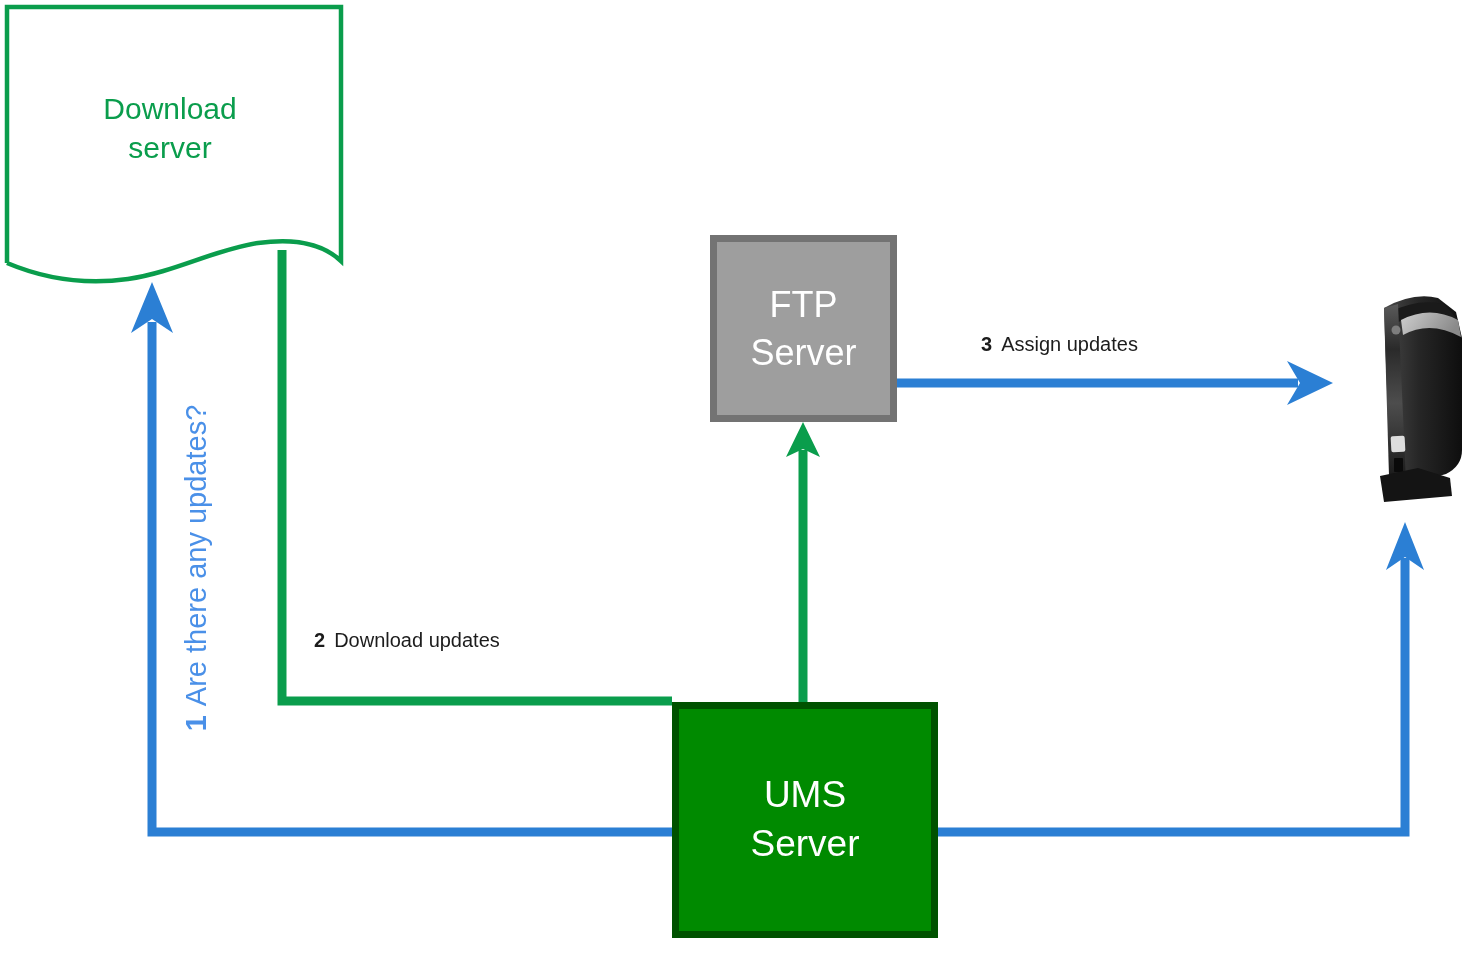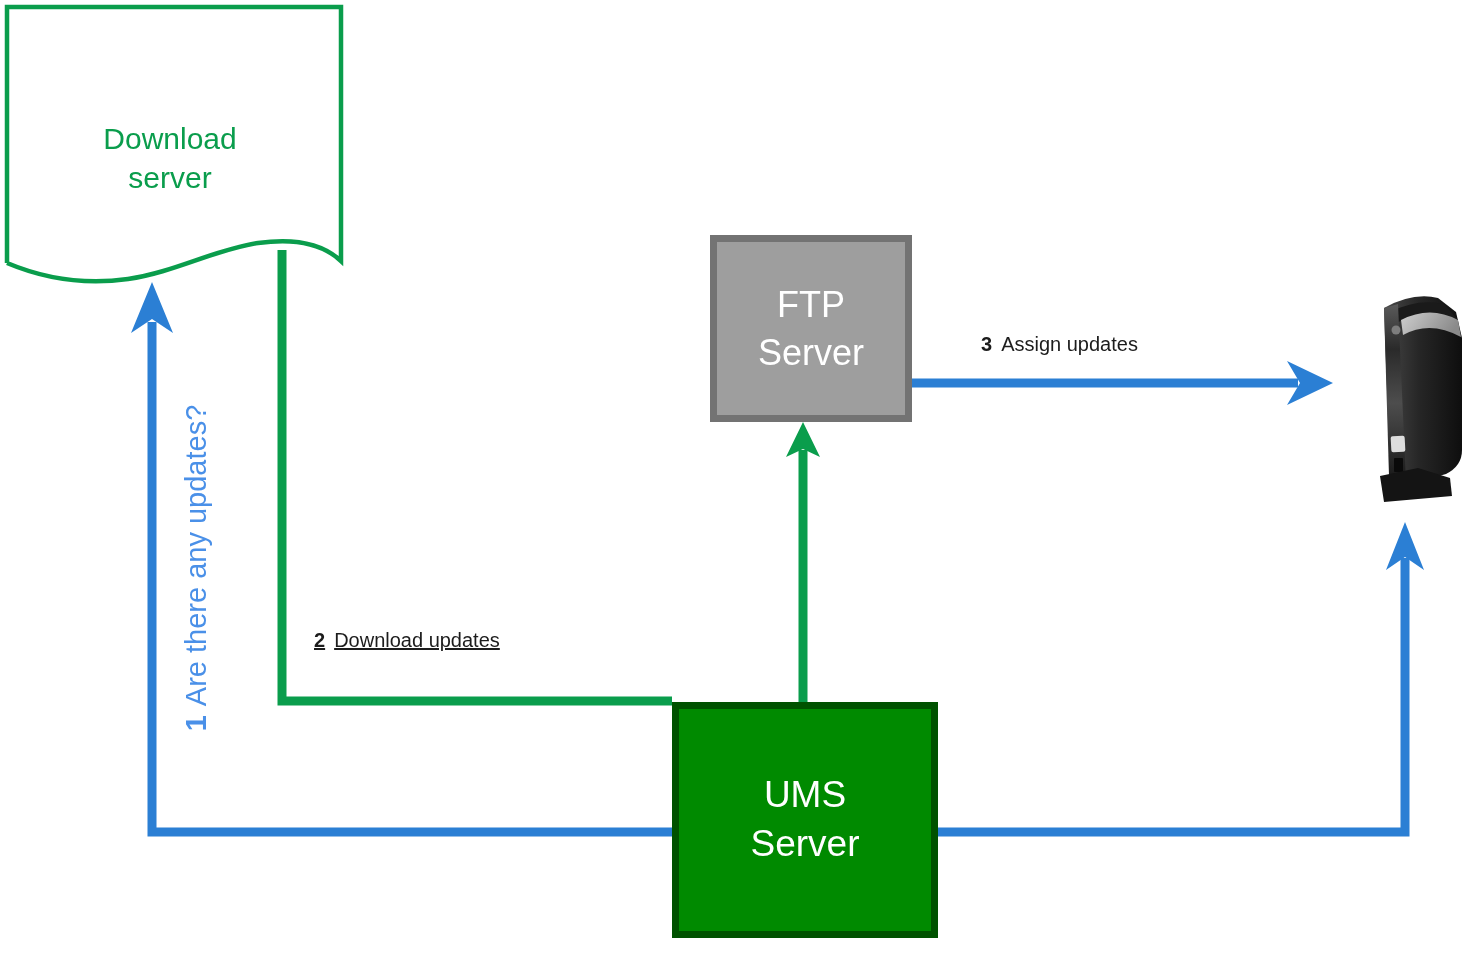--- a/index.html
+++ b/index.html
@@ -35,49 +35,49 @@
     text-align: center;
     color: var(--box-text);
   }
   .node-box .box-label {
     display: block;
     max-width: 170px;
     line-height: 1.32;
   }
   #ftp-box {
     left: 710px; top: 235px;
-    width: 202px; height: 187px;
+    width: 187px; height: 187px;
     background: var(--ftp-fill);
     border: 7px solid var(--ftp-border);
     font-size: 36px;
   }
   #ums-box {
     left: 672px; top: 702px;
     width: 266px; height: 236px;
     background: var(--ums-fill);
     border: 7px solid var(--ums-border);
     font-size: 37px;
   }
   #download-server-label {
     position: absolute;
-    left: 70px; top: 119px;
+    left: 70px; top: 89px;
     width: 200px;
     text-align: center;
     font-size: 30px;
     line-height: 39px;
     color: var(--green-text);
   }
   .step-label {
     position: absolute;
     white-space: nowrap;
     font-size: 20px;
     color: var(--label-text);
   }
   .step-label .step-num { font-weight: bold; margin-right: 9px; }
-  #step2-label { left: 314px;  top: 629px; text-decoration: underline; }
+  #step2-label { left: 314px;  top: 629px; }
   #step3-label { left: 981px;  top: 333px; }
   #step4-label { left: 1011px; top: 776px; }
   #step1-label {
     left: 196px; top: 568px;
     transform: translate(-50%, -50%) rotate(-90deg);
     font-size: 29px;
     color: var(--blue-label-text);
   }
 </style>
 </head>

